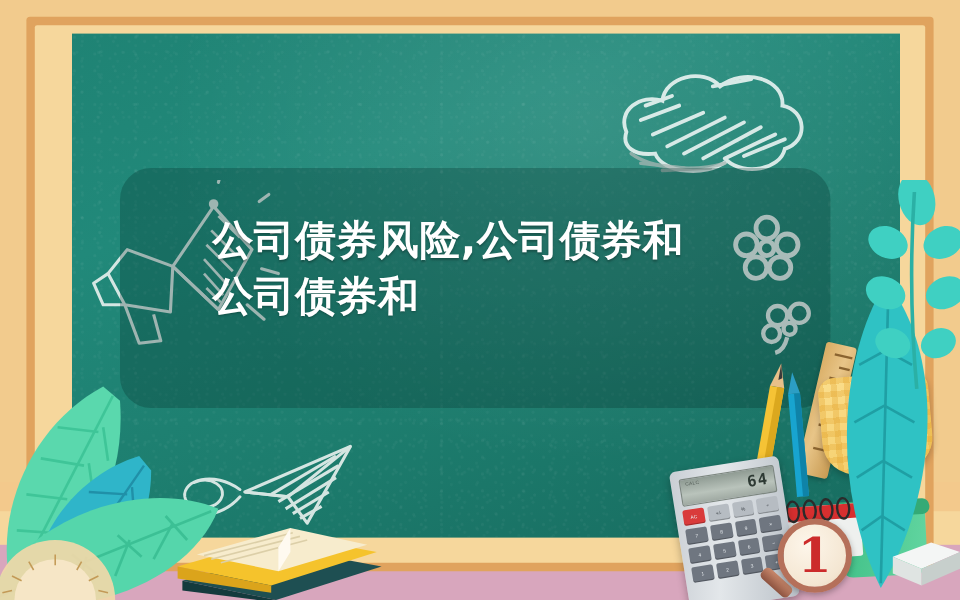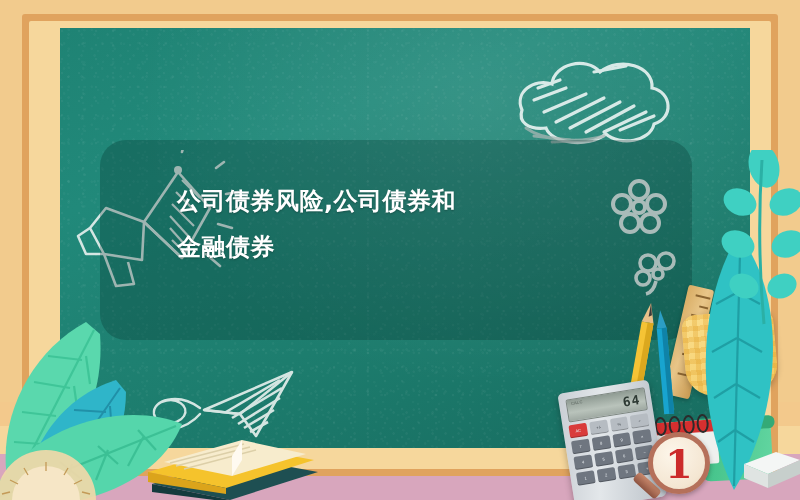--- a/index.html
+++ b/index.html
@@ -46,21 +46,21 @@
   
   .text-panel{
     position:absolute;left:100px;top:140px;width:592px;height:200px;
     background:rgba(0,40,34,.26);
     border-radius:26px;
   }
 
   
   .headline{
     position:absolute;left:177px;top:178px;width:470px;
-    color:#ffffff;font-size:24px;font-weight:bold;line-height:46px;
+    color:#ffffff;font-size:34px;font-weight:bold;line-height:46px;
     letter-spacing:.5px;
     text-shadow:0 1px 2px rgba(0,0,0,.28);
     font-family:"DejaVu Sans","Liberation Sans",sans-serif;
   }
 
   
   .chalk{position:absolute;opacity:.88;}
   .chalk svg{display:block;}
 
   
@@ -257,21 +257,21 @@
           <path d="M6 58 C22 68 46 64 60 48"></path>
         </g>
       </svg>
     </div>
 
     <div class="text-panel" style="left:40px;top:112px;"></div>
   </div>
 
   <div class="headline">
     <div>公司债券风险,公司债券和</div>
-    <div>金融债券</div>
+    <div>公司债券和</div>
   </div>
 
   <div class="plant" style="left:-10px;top:316px;">
     <svg width="140" height="190" viewBox="0 0 140 190">
       <path d="M96 6 C40 36 6 104 18 168 C70 158 116 100 110 18 Z" fill="#5ad8ad"></path>
       <g stroke="#3fc598" stroke-width="2.2" fill="none">
         <path d="M104 14 L30 158"></path>
           <path d="M92 44 L58 40"></path>
           <path d="M80 72 L44 66"></path>
         <path d="M66 100 L32 96"></path>

